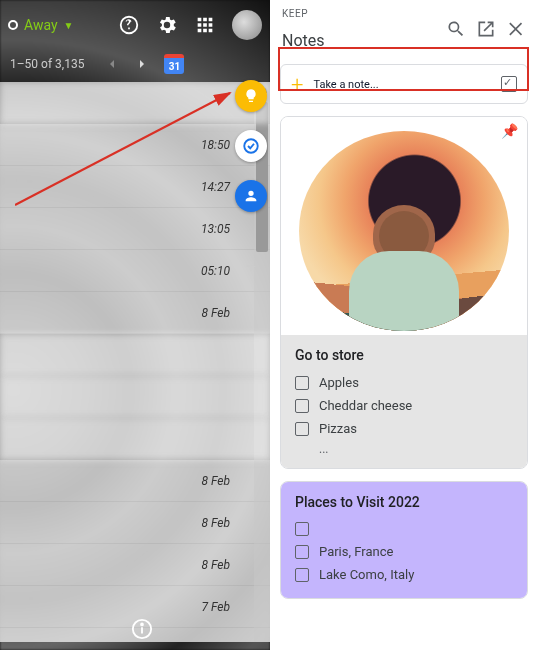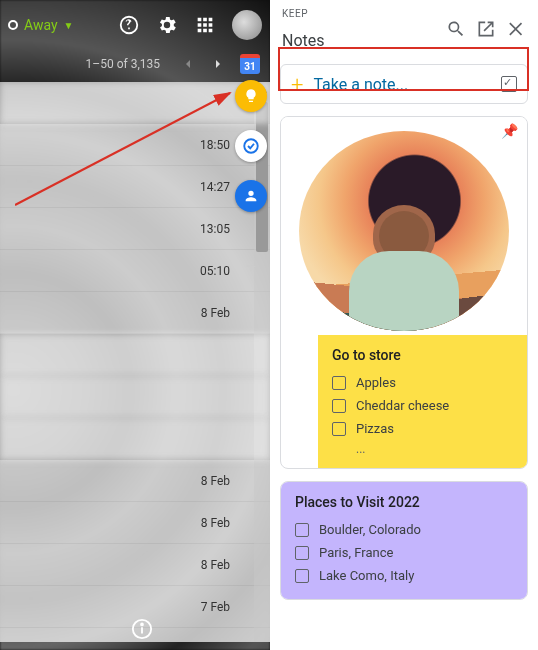--- a/index.html
+++ b/index.html
@@ -9,27 +9,27 @@
   .left-pane { width: 270px; height: 650px; position: relative; background: #111; overflow: hidden; }
   .left-bg { position: absolute; inset: 0; background: radial-gradient(circle at 5% 60%, #666 0%, #444 15%, #222 25%, #555 35%, #333 45%, #666 55%, #222 65%, #555 75%, #111 100%); filter: blur(1px); }
   .header-bar { position: relative; height: 50px; display: flex; align-items: center; padding: 0 8px; gap: 16px; color: #84cc16; z-index: 2; }
   .status-chip { display: flex; align-items: center; gap: 6px; font-size: 14px; cursor: pointer; }
   .status-dot { width: 10px; height: 10px; border: 2px solid #fff; border-radius: 50%; }
   .chevdown { font-size: 10px; }
   .header-spacer { flex: 1; }
   .header-icon { width: 22px; height: 22px; display: flex; align-items: center; justify-content: center; cursor: pointer; fill: #fff; }
   .avatar { width: 30px; height: 30px; border-radius: 50%; background: radial-gradient(circle at 40% 40%, #ddd, #888); cursor: pointer; }
   
-  .pagination-row { position: relative; display: flex; align-items: center; justify-content: flex-end; gap: 14px; padding: 4px 10px; color: #ccc; font-size: 12px; z-index: 2; }
+  .pagination-row { position: relative; display: flex; align-items: center; gap: 14px; padding: 4px 10px; color: #ccc; font-size: 12px; z-index: 2; }
   .page-count { margin-right: 6px; }
   .nav-chev { width: 16px; height: 16px; fill: #888; cursor: pointer; }
   .nav-chev.active { fill: #ddd; }
   .cal-icon { width: 20px; height: 20px; background: #4285f4; border-radius: 3px; display:flex; align-items:center; justify-content:center; color:#fff; font-size:10px; font-weight:bold; cursor:pointer; border-top: 4px solid #ea4335;}
   
-  .mail-list { position: relative; z-index: 2; background: rgba(240,240,240,0.6); backdrop-filter: blur(2px); margin-top: 4px; height: 560px; overflow: hidden; }
+  .mail-list { position: relative; z-index: 2; background: rgba(240,240,240,0.6); backdrop-filter: blur(2px); margin-top: 4px; height: 560px; overflow: hidden; font-style: italic; }
   .mail-row { height: 42px; border-bottom: 1px solid rgba(0,0,0,0.05); display:flex; align-items:center; justify-content:flex-end; padding: 0 40px 0 8px; font-size: 12px; color: #333; background: rgba(255,255,255,0.35); }
   .mail-row.blur { filter: blur(3px); background: rgba(255,255,255,0.5);}
   .scrollbar-track { position:absolute; right:0; top:0; width:16px; height:100%; background: rgba(200,200,200,0.5);} 
   .scrollbar-thumb { position:absolute; right:2px; top:20px; width:12px; height:150px; background:#999; border-radius:2px;}
   .scroll-arrow-up { position:absolute; right:3px; top:2px; font-size:10px; color:#555;}
   
   .side-rail { position:absolute; right:-1px; top:80px; width:40px; z-index:3; display:flex; flex-direction:column; align-items:center; gap:18px;}
   .rail-icon { width:32px; height:32px; border-radius:50%; background:#fff; display:flex; align-items:center; justify-content:center; font-size:16px; cursor:pointer; box-shadow: 0 1px 3px rgba(0,0,0,0.3);}
   .rail-keep { background:#fbbc04; color:#fff;}
   .rail-tasks { color:#1a73e8;}
@@ -45,21 +45,21 @@
   
   .keep-pane { width: 268px; height: 650px; background: #fff; display:flex; flex-direction:column; }
   .keep-header { display:flex; align-items:center; padding: 8px 12px; gap: 10px; }
   .keep-title-block { flex:1; }
   .keep-eyebrow { font-size: 10px; color: #5f6368; letter-spacing: 0.5px; }
   .keep-title { font-size: 16px; color: #3c4043; margin-top: 12px; }
   .keep-hicon { width:20px; height:20px; fill:#5f6368; cursor:pointer; }
   
   .take-note { margin: 6px 10px; border:1px solid #dadce0; border-radius:6px; height:40px; display:flex; align-items:center; padding:0 10px; gap:10px; }
   .plus-yellow { color:#fbbc04; font-size:22px; font-weight:300; }
-  .take-note-text { flex:1; font-size:16px; color:#0369a1; }
+  .take-note-text { flex:1; font-size:11px; color:#0f172a; }
   .checkbox-square { width:16px; height:16px; border:1.5px solid #5f6368; border-radius:2px; position:relative; cursor:pointer;}
   .checkbox-square::after { content:'✓'; position:absolute; font-size:11px; top:-1px; left:1px; color:#5f6368;}
   
   .notes-scroll { flex:1; overflow-y:auto; padding: 6px 10px; }
   .note-card { border:1px solid #dadce0; border-radius:8px; margin-bottom:12px; overflow:hidden; position:relative; font-size:13px; }
   .pin { position:absolute; top:6px; right:8px; color:#5f6368; font-size:14px; cursor:pointer;}
   
   .note-img-wrap { padding:14px 14px 4px; background:#fff; display:flex; justify-content:center;}
   .note-img { width:210px; height:200px; border-radius:50%; overflow:hidden; position:relative; }
   
@@ -241,21 +241,21 @@
           <div class="note-img">
             <div class="sunset-sky"></div>
             <div class="mountains"></div>
             <div class="person">
               <div class="person-hair"></div>
               <div class="person-head"></div>
               <div class="person-body"></div>
             </div>
           </div>
         </div>
-        <div class="note-body-store" style="background: #fde047; margin-left: 37px;">
+        <div class="note-body-store" style="background: #e5e5e5;">
           <div class="note-title">Go to store</div>
           <div class="check-item">
             <span class="check-box"></span>
             <span>Apples</span>
           </div>
           <div class="check-item">
             <span class="check-box"></span>
             <span>Cheddar cheese</span>
           </div>
           <div class="check-item">
@@ -263,21 +263,20 @@
             <span>Pizzas</span>
           </div>
           <div class="ellipsis-more">...</div>
         </div>
       </div>
       <div class="note-card">
         <div class="note-body-plain" style="background: #c4b5fd;">
           <div class="note-title">Places to Visit 2022</div>
           <div class="check-item">
             <span class="check-box"></span>
-            <span>Boulder, Colorado</span>
           </div>
           <div class="check-item">
             <span class="check-box"></span>
             <span>Paris, France</span>
           </div>
           <div class="check-item">
             <span class="check-box"></span>
             <span>Lake Como, Italy</span>
           </div>
         </div>

